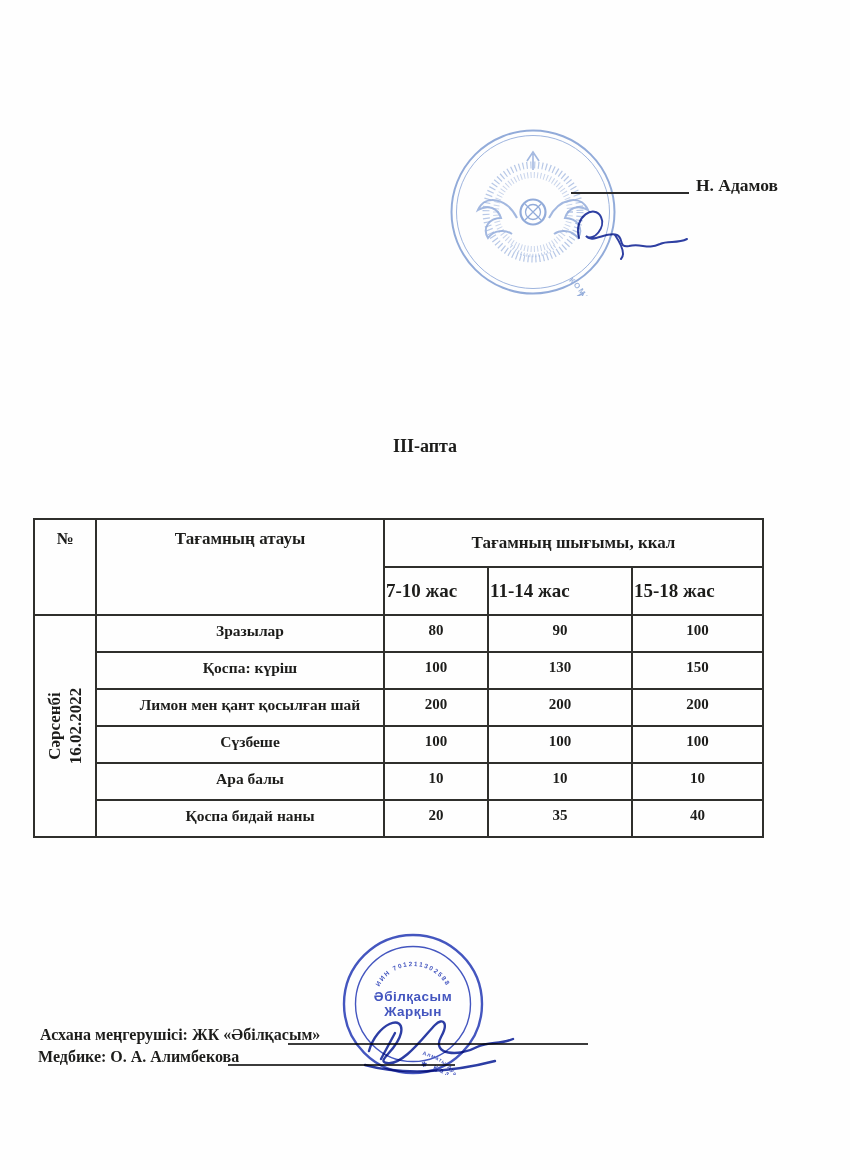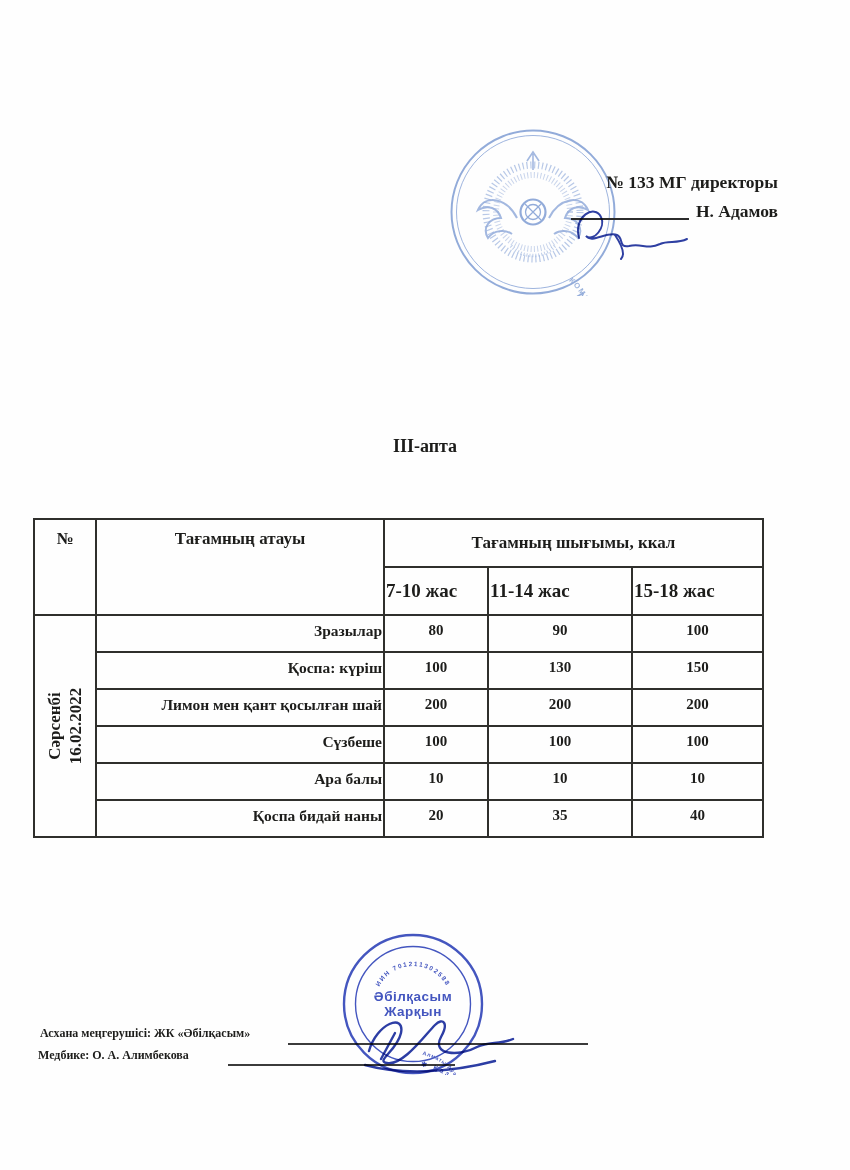--- a/index.html
+++ b/index.html
@@ -20,27 +20,27 @@
     font-weight:bold;font-size:18px;}
   
   .menu-table{position:absolute;left:33px;top:518px;border-collapse:collapse;table-layout:fixed;width:729px;}
   .menu-table th,.menu-table td{border:2px solid #2f2f2c;font-weight:bold;overflow:hidden;}
   .menu-table .h1 th{height:44px;font-size:17px;}
   .th-no,.th-dish{vertical-align:top;padding-top:9px;text-align:center;}
   .th-out{vertical-align:middle;text-align:center;}
   .menu-table .h2 th{height:44px;font-size:19px;vertical-align:middle;text-align:left;}
   .menu-table .r{height:37px;}
   .menu-table td{vertical-align:top;padding-top:6px;font-size:15.5px;}
-  .menu-table td.dish{text-align:right;padding-left:21px;}
+  .menu-table td.dish{text-align:center;padding-left:21px;}
   .menu-table td.num{text-align:center;font-size:15px;}
   .day-cell{position:relative;}
   .day-rot{position:absolute;left:50%;top:50%;transform:translate(-50%,-50%) rotate(-90deg);
     white-space:nowrap;text-align:center;font-weight:bold;font-size:17px;line-height:1.25;}
   
-  .footer-label{position:absolute;font-weight:bold;font-size:12px;white-space:nowrap;}
+  .footer-label{position:absolute;font-weight:bold;font-size:16px;white-space:nowrap;}
   .manager-label{left:40px;top:1026px;}
   .nurse-label{left:38px;top:1048px;}
   .sign-line{position:absolute;border-bottom:2px solid #3b3b3b;height:0;}
   .sign-line-1{left:288px;top:1043px;width:300px;}
   .sign-line-2{left:228px;top:1064px;width:227px;}
   
   .stamp{position:absolute;mix-blend-mode:multiply;}
   .stamp-top{left:449px;top:128px;width:168px;height:168px;opacity:.93;}
   .stamp-bottom{left:342px;top:933px;width:142px;height:142px;opacity:.95;}
   .handsig{position:absolute;mix-blend-mode:multiply;}
@@ -77,21 +77,20 @@
           <textPath href="#tr1" startOffset="11%">АЛМАТЫ ҚАЛАСЫ БІЛІМ БАСҚАРМАСЫ</textPath>
         </text>
         <text font-size="7.6" letter-spacing="1.4" opacity="0.9">
           <textPath href="#tr2" startOffset="11%">КОММУНАЛДЫҚ МЕМЛЕКЕТТІК МЕКЕМЕСІ</textPath>
         </text>
       </g>
     </svg>
   </div>
 
   <div class="approval">
-    <div>№ 133  МГ директоры</div>
     <div class="l3">
       <span class="sig-underline"></span>
       <span>Н. Адамов</span>
     </div>
   </div>
 
   <div class="handsig sig-top">
     <svg viewBox="0 0 130 64" width="130" height="64">
       <g stroke="#2e3fa3" stroke-width="2" fill="none" stroke-linecap="round">
         <path d="M16,40 C10,18 32,6 38,19 C43,29 31,44 23,38 C29,46 44,33 54,37 C61,40 55,50 66,48 C79,45 84,52 97,46 C105,42 114,46 124,41"></path>

